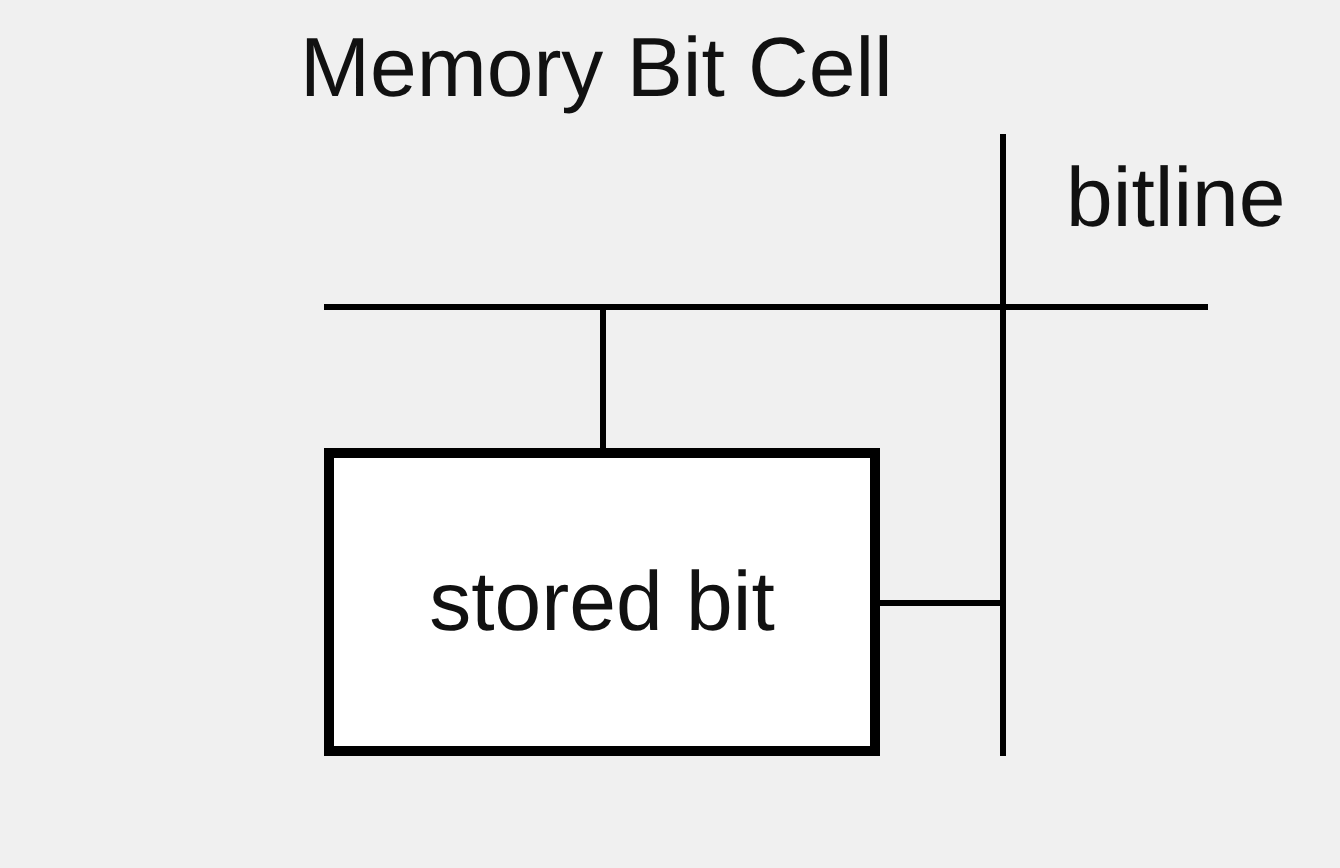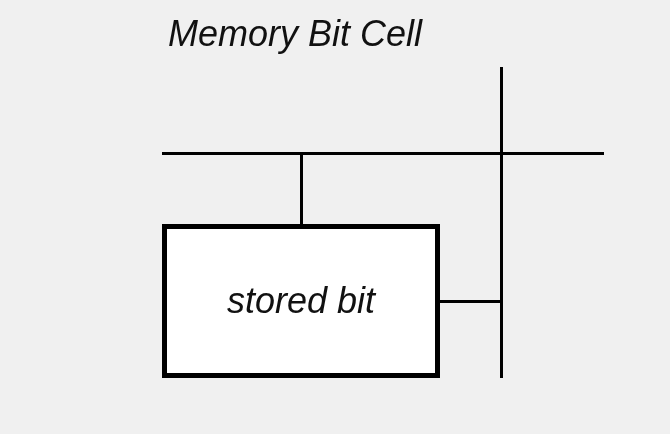--- a/index.html
+++ b/index.html
@@ -15,25 +15,24 @@
     background: #f0f0f0;
     overflow: hidden;
   }
   .wires {
     position: absolute;
     left: 0;
     top: 0;
   }
   .label {
     position: absolute;
-    font-size: 36px;
+    font-size: 42px;
     line-height: 36px;
     color: #111111;
     white-space: nowrap;
-    font-style: italic;
   }
   .title {
     left: 150px;
     top: 16px;
     width: 290px;
     text-align: center;
   }
   .wordline-label {
     left: 12px;
     top: 131px;
@@ -71,18 +70,19 @@
     <line x1="436" y1="301.5" x2="501" y2="301.5" stroke-width="3" stroke="#000000"></line>
 
     <line x1="162" y1="153.5" x2="604" y2="153.5" stroke-width="3" stroke="#000000"></line>
 
     <line x1="501.5" y1="67" x2="501.5" y2="378" stroke-width="3" stroke="#000000"></line>
   </svg>
 
   <div class="label title">Memory Bit Cell</div>
 
 
+  <div class="label bitline-label">bitline</div>
 
   <div class="stored-bit-overlay">
     <div class="label">stored bit</div>
   </div>
 
 </div>
 
 </body></html>

